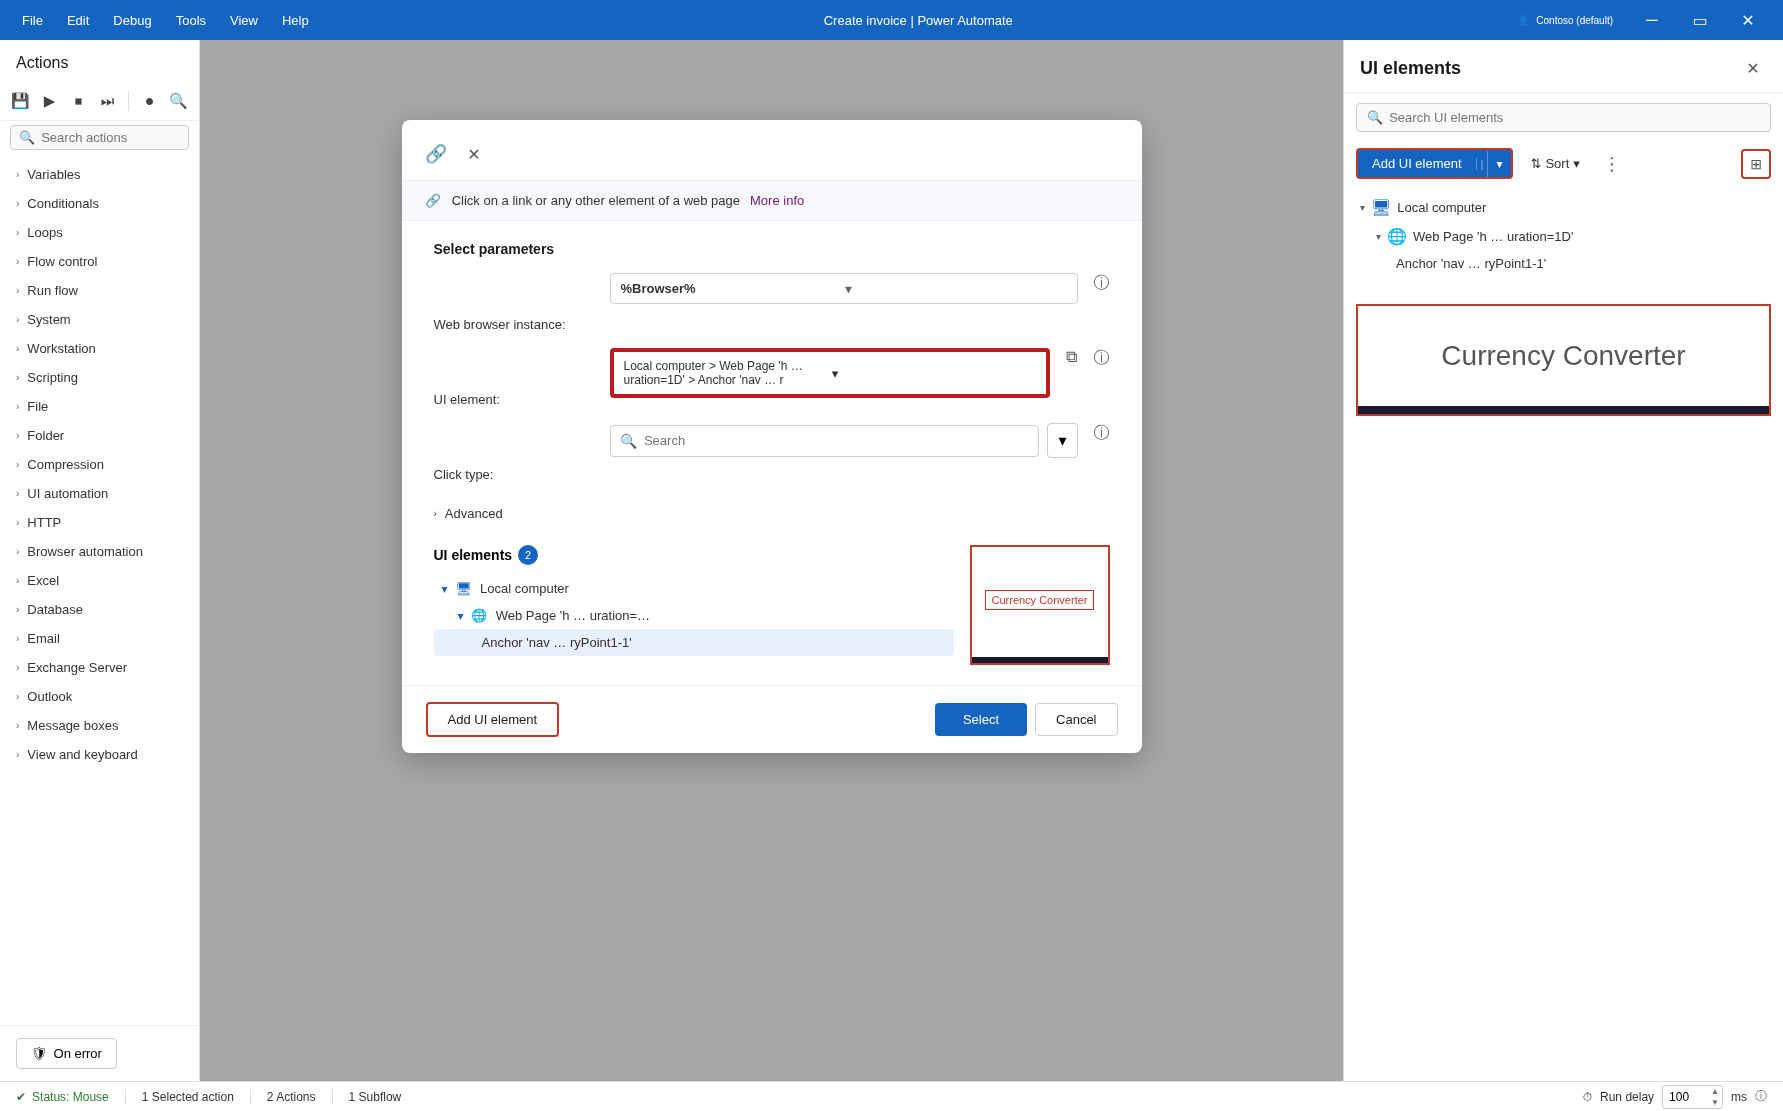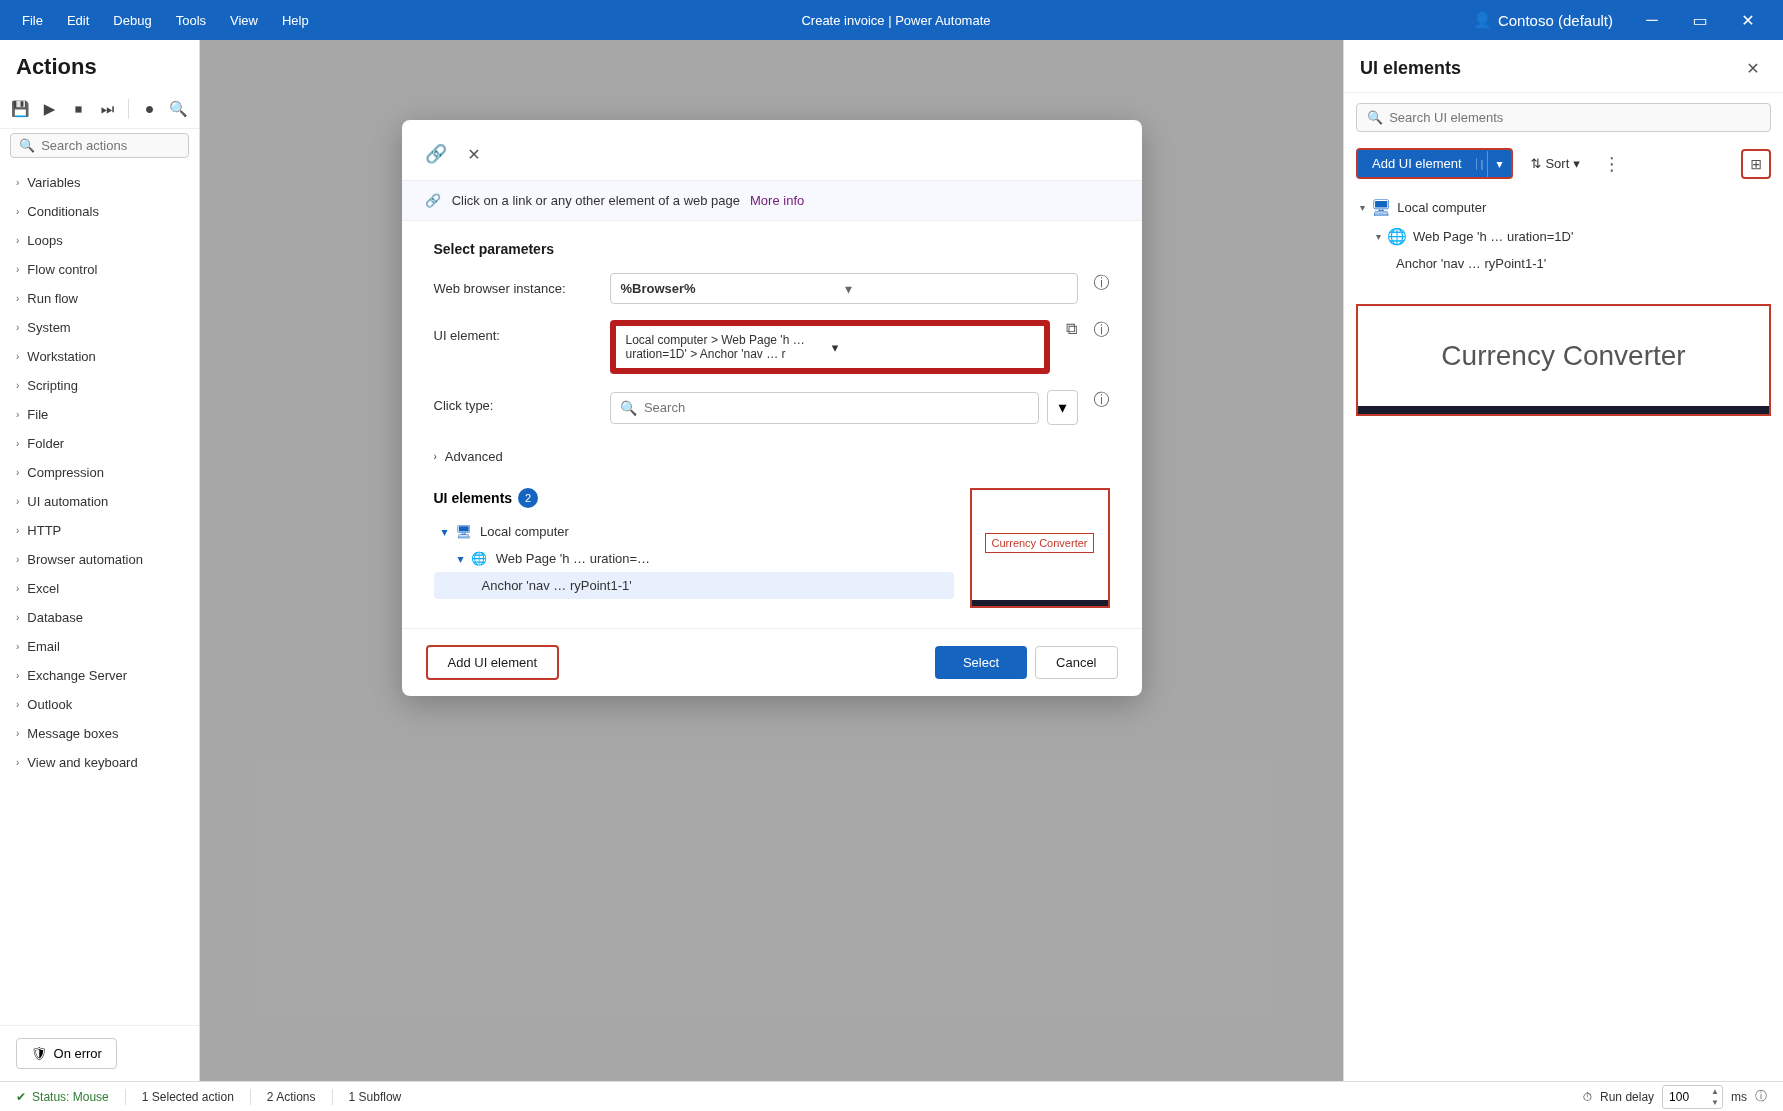--- a/index.html
+++ b/index.html
@@ -15,34 +15,34 @@
       user-select: none;
     }
     .title-bar-menus { display: flex; gap: 4px; align-items: center; }
     .title-bar-menu-item {
       padding: 4px 10px; font-size: 13px; color: white; cursor: pointer; border-radius: 3px;
     }
     .title-bar-center {
       flex: 1; text-align: center; font-size: 13px; font-weight: 400; color: white;
     }
     .title-bar-right { display: flex; align-items: center; gap: 8px; }
-    .title-bar-user { font-size: 15px; color: white; display: flex; align-items: center; gap: 6px; }
+    .title-bar-user { font-size: 10px; color: white; display: flex; align-items: center; gap: 6px; }
     .title-bar-controls { display: flex; gap: 2px; margin-left: 8px; }
     .title-bar-btn {
       width: 46px; height: 40px; display: flex; align-items: center; justify-content: center;
       cursor: pointer; color: white; font-size: 16px;
     }
 
     
     .actions-panel {
       width: 200px; min-width: 200px; background: #fff; border-right: 1px solid #ddd;
       display: flex; flex-direction: column;
     }
     .actions-title {
-      font-size: 22px; font-weight: 700; padding: 14px 16px 10px 16px; color: #1a1a1a;
+      font-size: 16px; font-weight: 400; padding: 14px 16px 10px 16px; color: #1a1a1a;
     }
     .actions-search {
       margin: 4px 10px 10px 10px;
       display: flex; align-items: center;
       border: 1px solid #ccc; border-radius: 4px; padding: 4px 8px;
       background: #f9f9f9;
     }
     .actions-search input {
       border: none; background: transparent; outline: none; font-size: 13px; width: 100%;
     }
@@ -183,30 +183,30 @@
       cursor: pointer; border-radius: 4px; color: #555; font-size: 16px;
     }
     .modal-subtitle {
       display: flex; align-items: center; padding: 12px 24px; gap: 10px;
       font-size: 13px; color: #333; background: #f8f9ff; border-bottom: 1px solid #eee;
     }
     .modal-subtitle a { color: #701a75; text-decoration: none; }
     .modal-body { padding: 20px 32px; }
     .section-title { font-size: 14px; font-weight: 600; color: #1a1a1a; margin-bottom: 16px; }
     .form-row { display: flex; align-items: flex-start; margin-bottom: 16px; gap: 16px; }
-    .form-label { min-width: 160px; font-size: 13px; color: #333; padding-top: 8px; }
+    .form-label { min-width: 160px; font-size: 13px; color: #333; padding-top: 8px; margin-top: 36px; }
     .form-control { flex: 1; }
     .dropdown-field {
       display: flex; align-items: center; border: 1px solid #ccc; border-radius: 4px;
       padding: 7px 10px; background: white; cursor: pointer; gap: 4px;
     }
     .dropdown-field span { flex: 1; font-size: 13px; color: #333; font-weight: bold; }
     .dropdown-field .arrow { color: #666; font-size: 12px; }
     .ui-element-field {
-      display: flex; align-items: center; border: 6px solid #b91c1c; border-radius: 4px;
+      display: flex; align-items: center; border: 4px solid #b91c1c; border-radius: 4px;
       padding: 7px 10px; background: white; cursor: pointer; gap: 4px;
     }
     .ui-element-field span { flex: 1; font-size: 13px; color: #333; }
     .field-icon { font-size: 16px; color: #555; cursor: pointer; }
     .field-info { font-size: 16px; color: #666; cursor: pointer; }
     .info-icon { color: #666; font-size: 16px; cursor: pointer; }
 
     
     .click-type-wrap { display: flex; align-items: center; gap: 8px; flex: 1; }
     .search-field {

